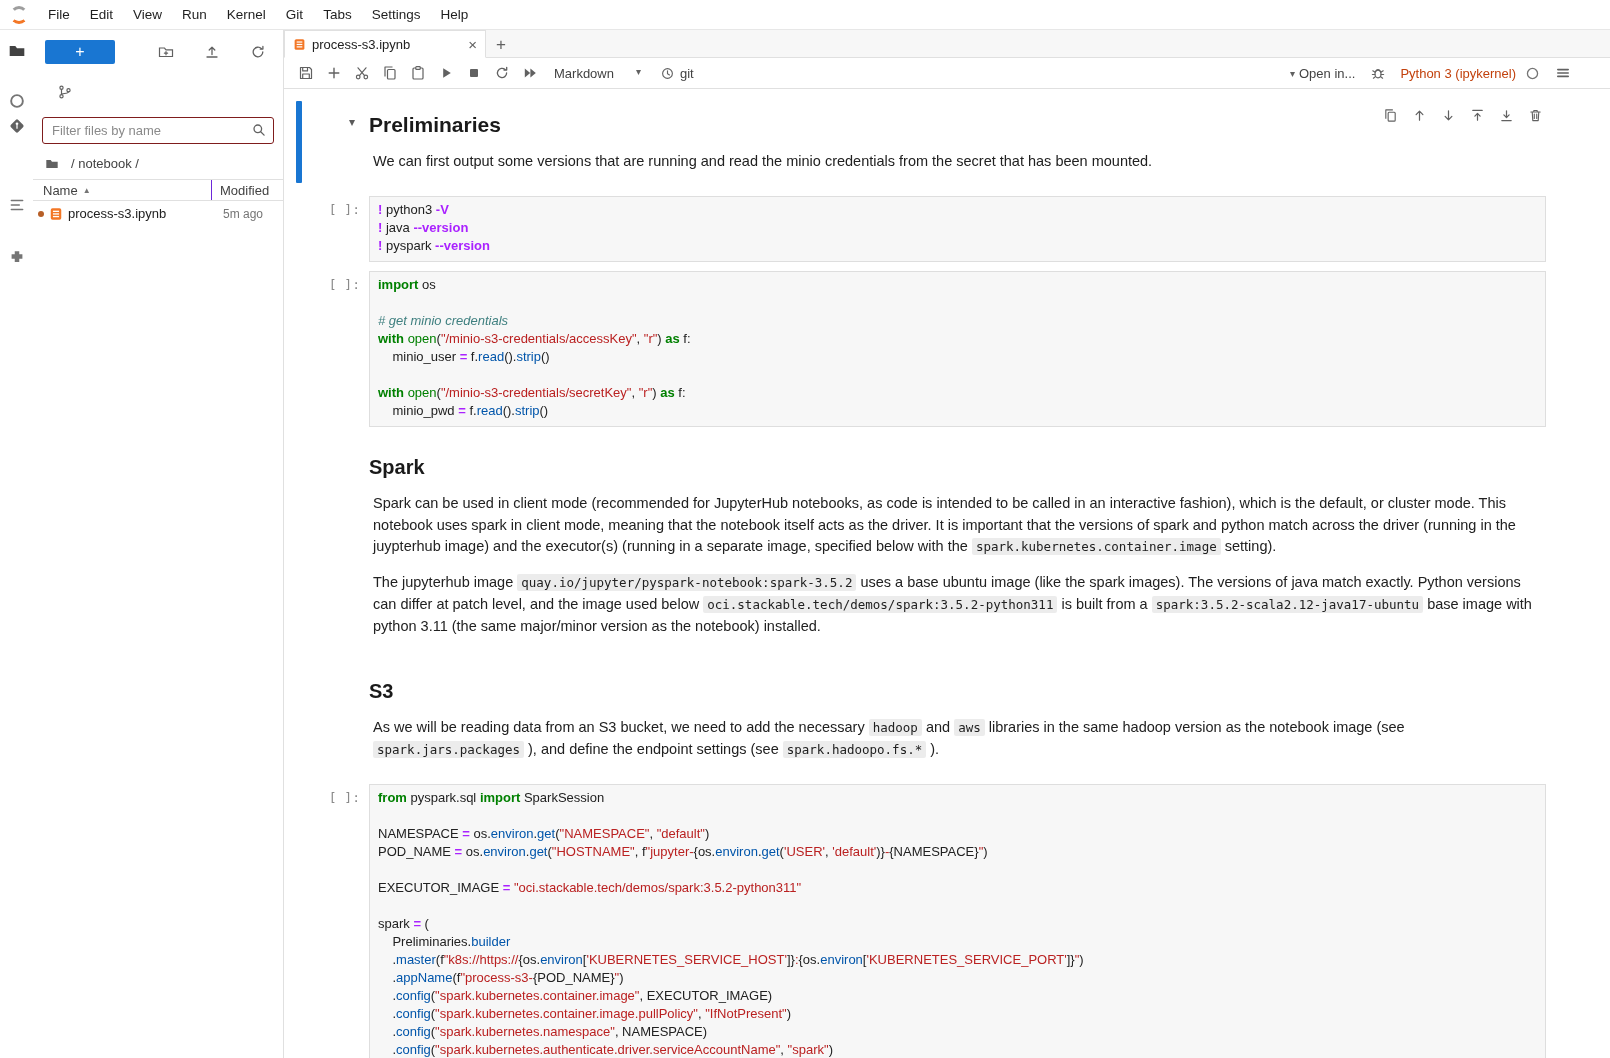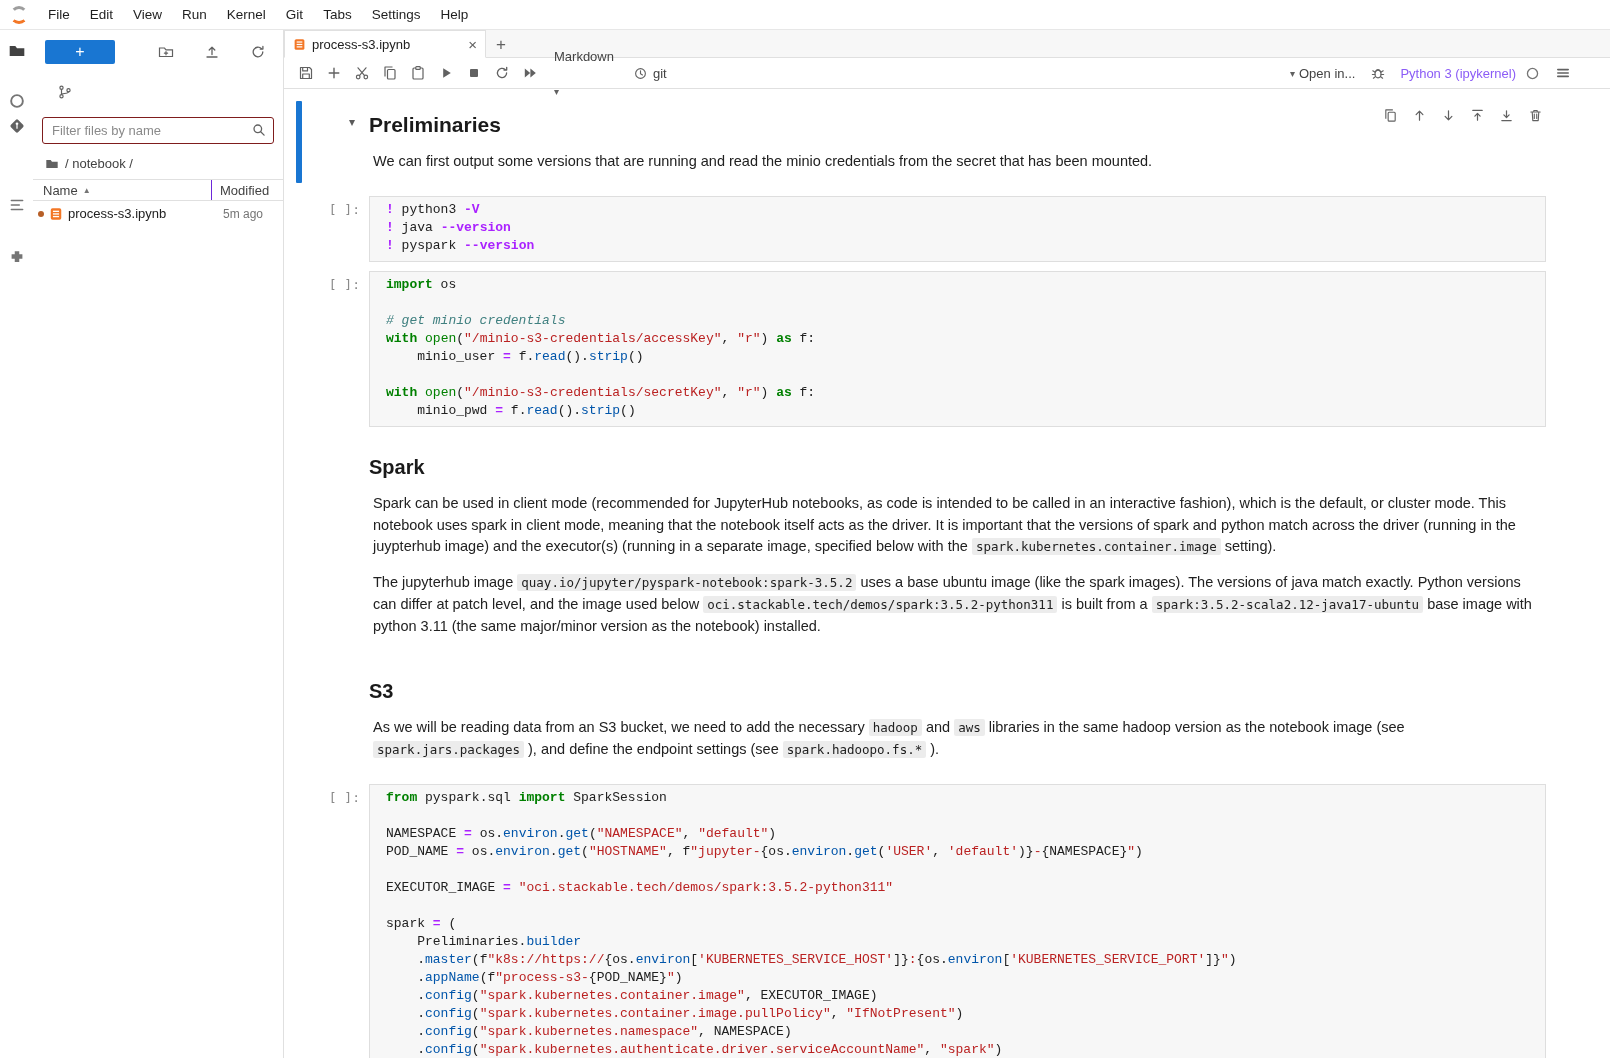--- a/index.html
+++ b/index.html
@@ -25,21 +25,21 @@
   .fb-toolbar { display:flex; align-items:center; padding:10px 12px 0 12px; }
   .new-btn { width:70px; height:24px; background:#1976d2; color:#fff; border:none; border-radius:2px;
              font-size:16px; line-height:22px; cursor:pointer; margin-right:auto; }
   .fbtn { width:26px; height:24px; display:flex; align-items:center; justify-content:center; margin-left:20px; }
   .fb-row2 { padding:20px 0 0 24px; height:36px; }
   .fb-filter { margin:17px 9px 0 9px; position:relative; }
   .fb-filter input { width:100%; height:27px; border:1px solid #7f1d1d; border-radius:3px; padding:0 30px 0 9px;
                      font-size:13px; font-family:"Liberation Sans",sans-serif; color:#212121; outline:none; }
   .fb-filter input::placeholder { color:#8a8a8a; }
   .fb-filter .search-ic { position:absolute; right:7px; top:5px; }
-  .fb-breadcrumb { display:flex; align-items:center; gap:6px; padding:12px 12px 8px 12px; font-size:13px; color:#424242; }
+  .fb-breadcrumb { display:flex; align-items:center; gap:12px; padding:12px 12px 8px 12px; font-size:13px; color:#424242; }
   .fb-header { display:flex; align-items:center; border-top:1px solid #e0e0e0; border-bottom:1px solid #e0e0e0;
                height:22px; font-size:13px; color:#424242; }
   .h-name { flex:1; padding-left:10px; display:flex; align-items:center; gap:5px; height:100%; }
   .sort { font-size:8px; color:#757575; }
   .h-mod { width:72px; border-left:1px solid #6d28d9; padding-left:8px; height:100%; display:flex; align-items:center; }
   .fb-file { display:flex; align-items:center; height:25px; font-size:13px; padding-left:5px; gap:5px; }
   .fdot { width:6px; height:6px; border-radius:50%; background:#b75f27; flex:none; }
   .fname { color:#212121; }
   .fmod { margin-left:auto; padding-right:20px; color:#757575; font-size:12px; }
 
@@ -47,37 +47,37 @@
   .workarea { flex:1; min-width:0; display:flex; flex-direction:column; background:#fff; }
   .tabbar { height:28px; background:#f7f7f7; display:flex; align-items:flex-end; border-bottom:1px solid #e0e0e0; }
   .tab { height:28px; margin-bottom:-1px; background:#fff; border:1px solid #e0e0e0; border-bottom:1px solid #fff;
          display:flex; align-items:center; gap:6px; padding:0 8px; width:202px; font-size:13px; }
   .tab-label { white-space:nowrap; overflow:hidden; }
   .tab-close { margin-left:auto; color:#616161; font-size:15px; cursor:pointer; }
   .add-tab { width:30px; height:25px; display:flex; align-items:center; justify-content:center; color:#616161; font-size:17px; cursor:pointer; }
 
   .nb-toolbar { height:31px; display:flex; align-items:center; border-bottom:1px solid #e0e0e0; padding:0 34px 0 8px; gap:1px; }
   .tbtn { width:27px; height:24px; display:flex; align-items:center; justify-content:center; cursor:pointer; border-radius:2px; }
-  .celltype { display:flex; gap:22px; font-size:13px; color:#424242; padding:0 10px; cursor:pointer;flex-direction:column; }
+  .celltype { display:flex; gap:22px; font-size:13px; color:#424242; padding:0 10px; cursor:pointer; }
   .caret { font-size:10px; color:#616161; }
   .toolbar-git { display:flex; align-items:center; gap:5px; font-size:13px; color:#424242; padding:0 8px; cursor:pointer; }
   .toolbar-right { margin-left:auto; display:flex; align-items:center; gap:9px; }
   .open-in { display:flex; align-items:center; gap:4px; font-size:13px; color:#424242; cursor:pointer; }
-  .kernel-name { font-size:13px; color:#8b5cf6; cursor:pointer; }
+  .kernel-name { font-size:13px; color:#c2410c; cursor:pointer; }
 
   
   .nb-scroll { flex:1; overflow:hidden; padding-top:12px; }
   .cell { position:relative; display:flex; padding-right:64px; margin-bottom:9px; }
   .gutter { width:85px; flex:none; position:relative; }
   .prompt { font-family:"DejaVu Sans Mono", monospace; font-size:13px; color:#8a8a8a; text-align:right; padding:6px 9px 0 0; white-space:pre; }
   .cell-sel-bar { position:absolute; left:12px; top:0; bottom:4px; width:6px; background:#1976d2; border-radius:1px; }
   .collapse-caret { position:absolute; right:14px; top:14px; color:#5a5a5a; font-size:12px; cursor:pointer; }
   .cell-content { flex:1; min-width:0; }
-  .editor { background:#f7f7f7; border:1px solid #dedede; padding:5px 16px;
-            font-family:Liberation Mono, monospace; font-size:13px; color:#212121; }
+  .editor { background:#f7f7f7; border:1px solid #dedede; padding:5px 8px;
+            font-family:Liberation Sans, sans-serif; font-size:13px; color:#212121; }
   .code-line { height:18px; white-space:pre; }
 
   .md-render { padding-top:4px; }
   .md-render h1 { font-size:21px; font-weight:700; color:#1a1a1a; margin:8px 0 14px 0; }
   .md-render h2 { font-size:20px; font-weight:700; color:#1a1a1a; margin:16px 0 14px 0; }
   .md-render p { font-size:14.5px; line-height:1.5; color:#212121; margin:0 0 14px 4px; }
 
   .tk-kw { color:#008000; font-weight:bold; }
   .tk-bi { color:#008000; }
   .tk-str { color:#ba2121; }

